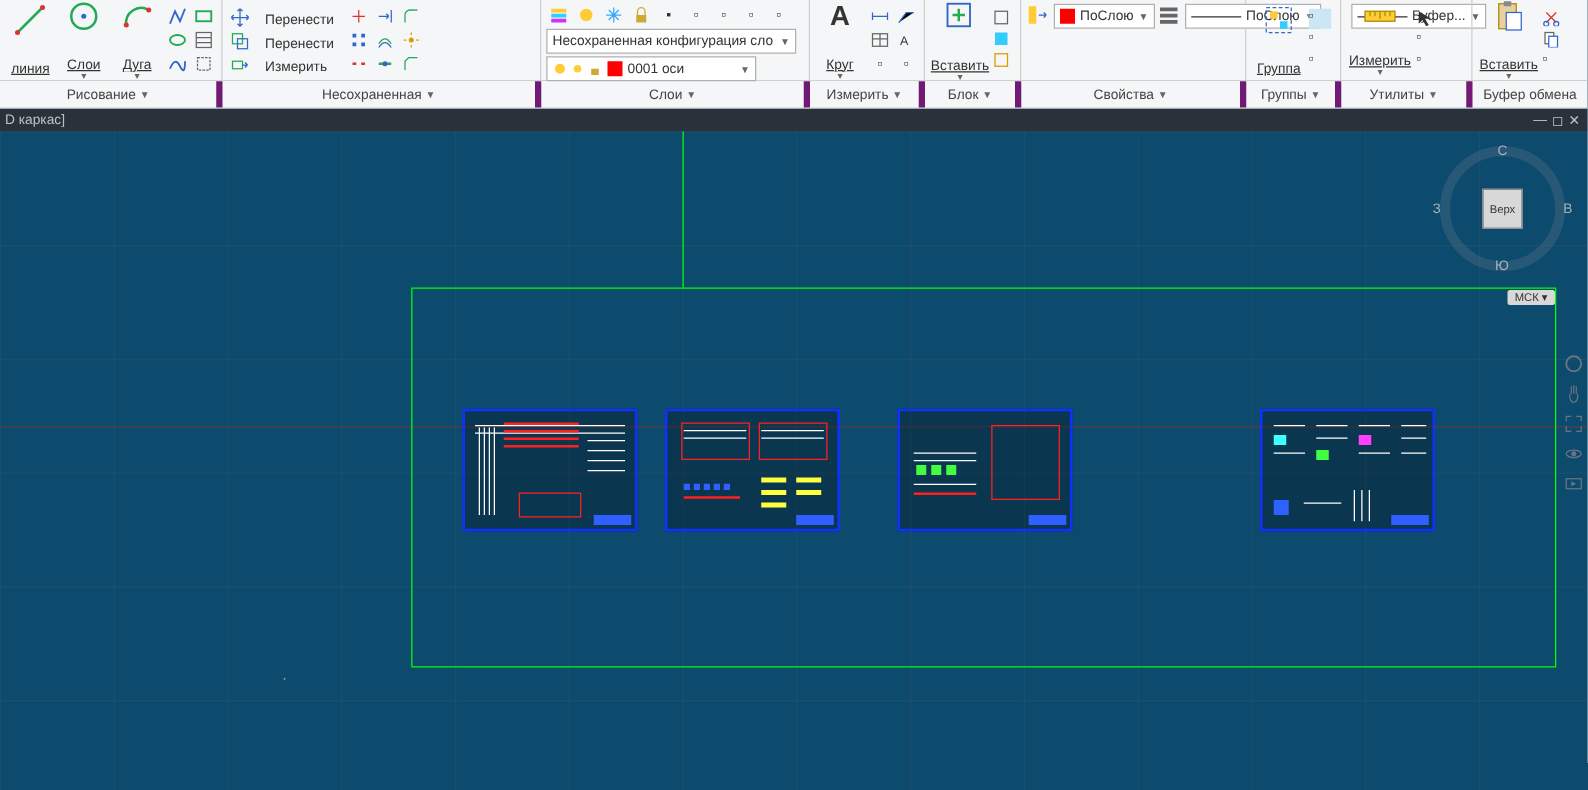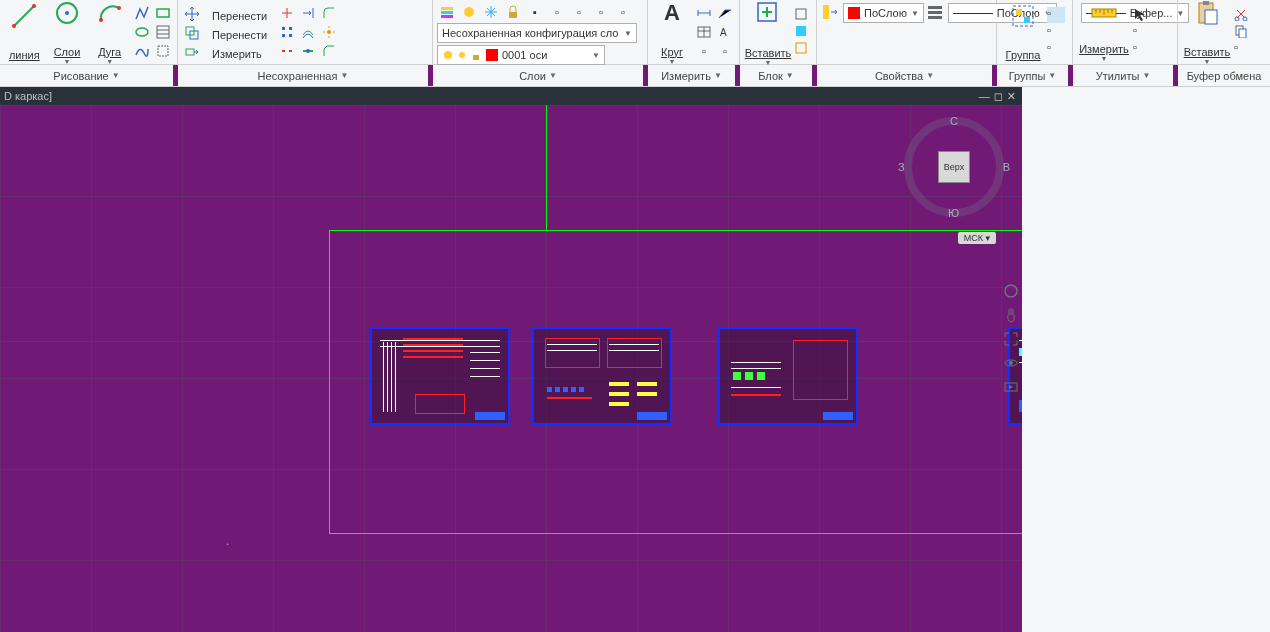--- a/index.html
+++ b/index.html
@@ -25,21 +25,21 @@
 .icon-grid { display: grid; grid-template-columns: repeat(3, 20px); grid-auto-rows: 18px; gap: 1px; }
 .icon-grid .ic { width: 20px; height: 18px; display: flex; align-items: center; justify-content: center; cursor: pointer; }
 
 .combo { height: 20px; border: 1px solid #b0b0b0; background: #fff; display: flex; align-items: center; padding: 0 4px; font-size: 11px; cursor: pointer; justify-content: space-between; }
 .combo .swatch { width: 12px; height: 12px; margin-right: 4px; }
 .combo .chev { font-size: 8px; color: #666; margin-left: 4px; }
 
 .icon-row { display: flex; gap: 2px; }
 .icon-row .ic { width: 20px; height: 18px; display: flex; align-items: center; justify-content: center; cursor: pointer; }
 
-.workspace { position: relative; width: 1022px; height: 545px; background: #701a75; overflow: hidden; }
+.workspace { position: relative; width: 1270px; height: 545px; background: #0c4a6e; overflow: hidden; }
 .titlebar { height: 18px; background: #29323a; color: #c0c0c0; font-size: 11px; display: flex; align-items: center; padding-left: 4px; justify-content: space-between; }
 .titlebar .winbtns { display: flex; gap: 4px; padding-right: 6px; }
 .titlebar .winbtns span { cursor: pointer; font-size: 11px; color: #c0c0c0; }
 
 .canvas { position: absolute; top: 18px; left: 0; right: 0; bottom: 0; }
 .gridline-v { position: absolute; top: 0; bottom: 0; width: 1px; background: rgba(80,90,100,0.25); }
 .gridline-h { position: absolute; left: 0; right: 0; height: 1px; background: rgba(80,90,100,0.25); }
 .crosshair-v { position: absolute; top: 0; width: 1px; background: #00ff00; height: 200px; }
 .selection-box { position: absolute; border: 1px solid #00ff00; }
 

